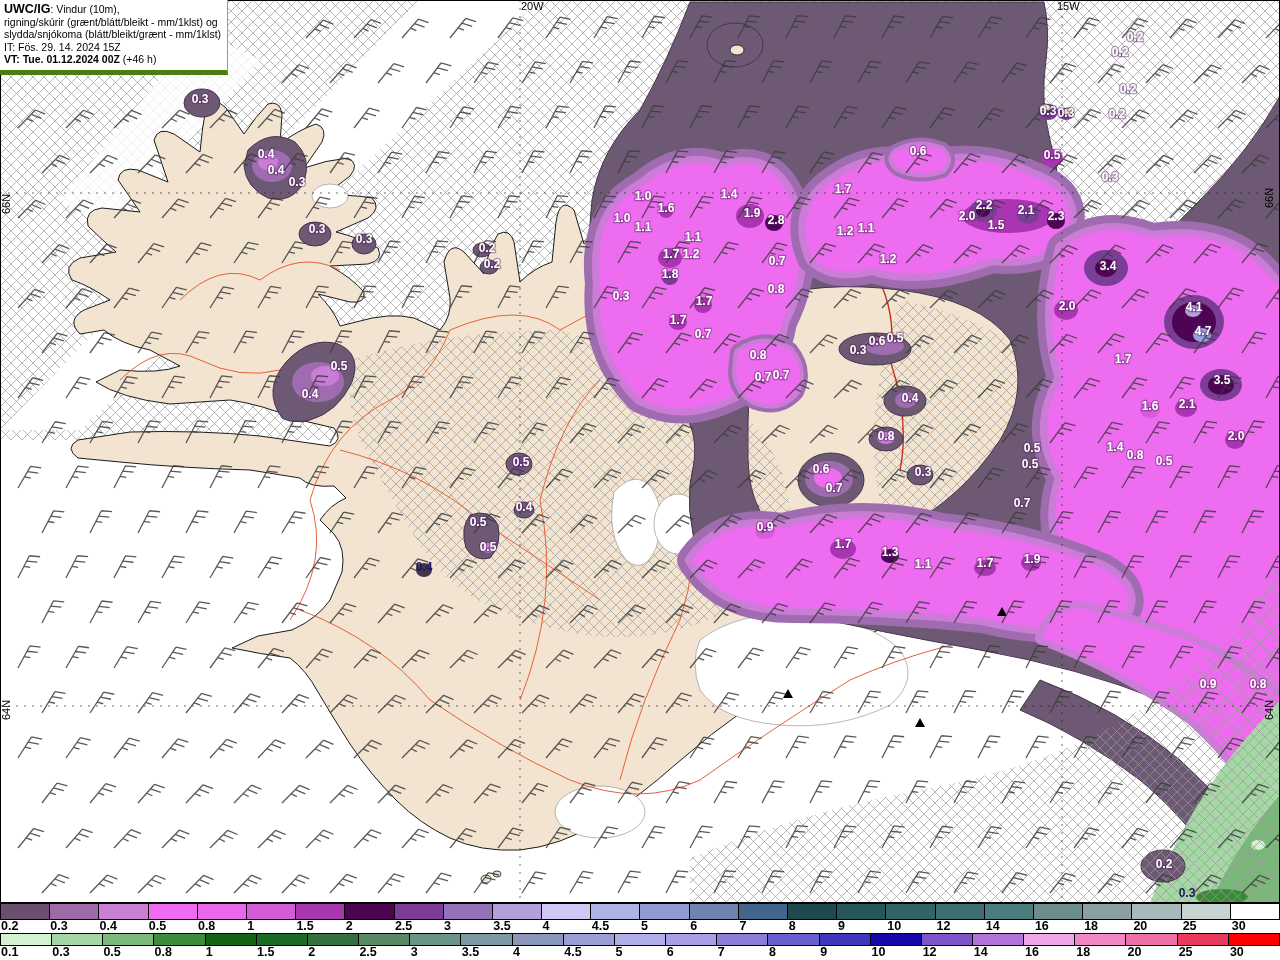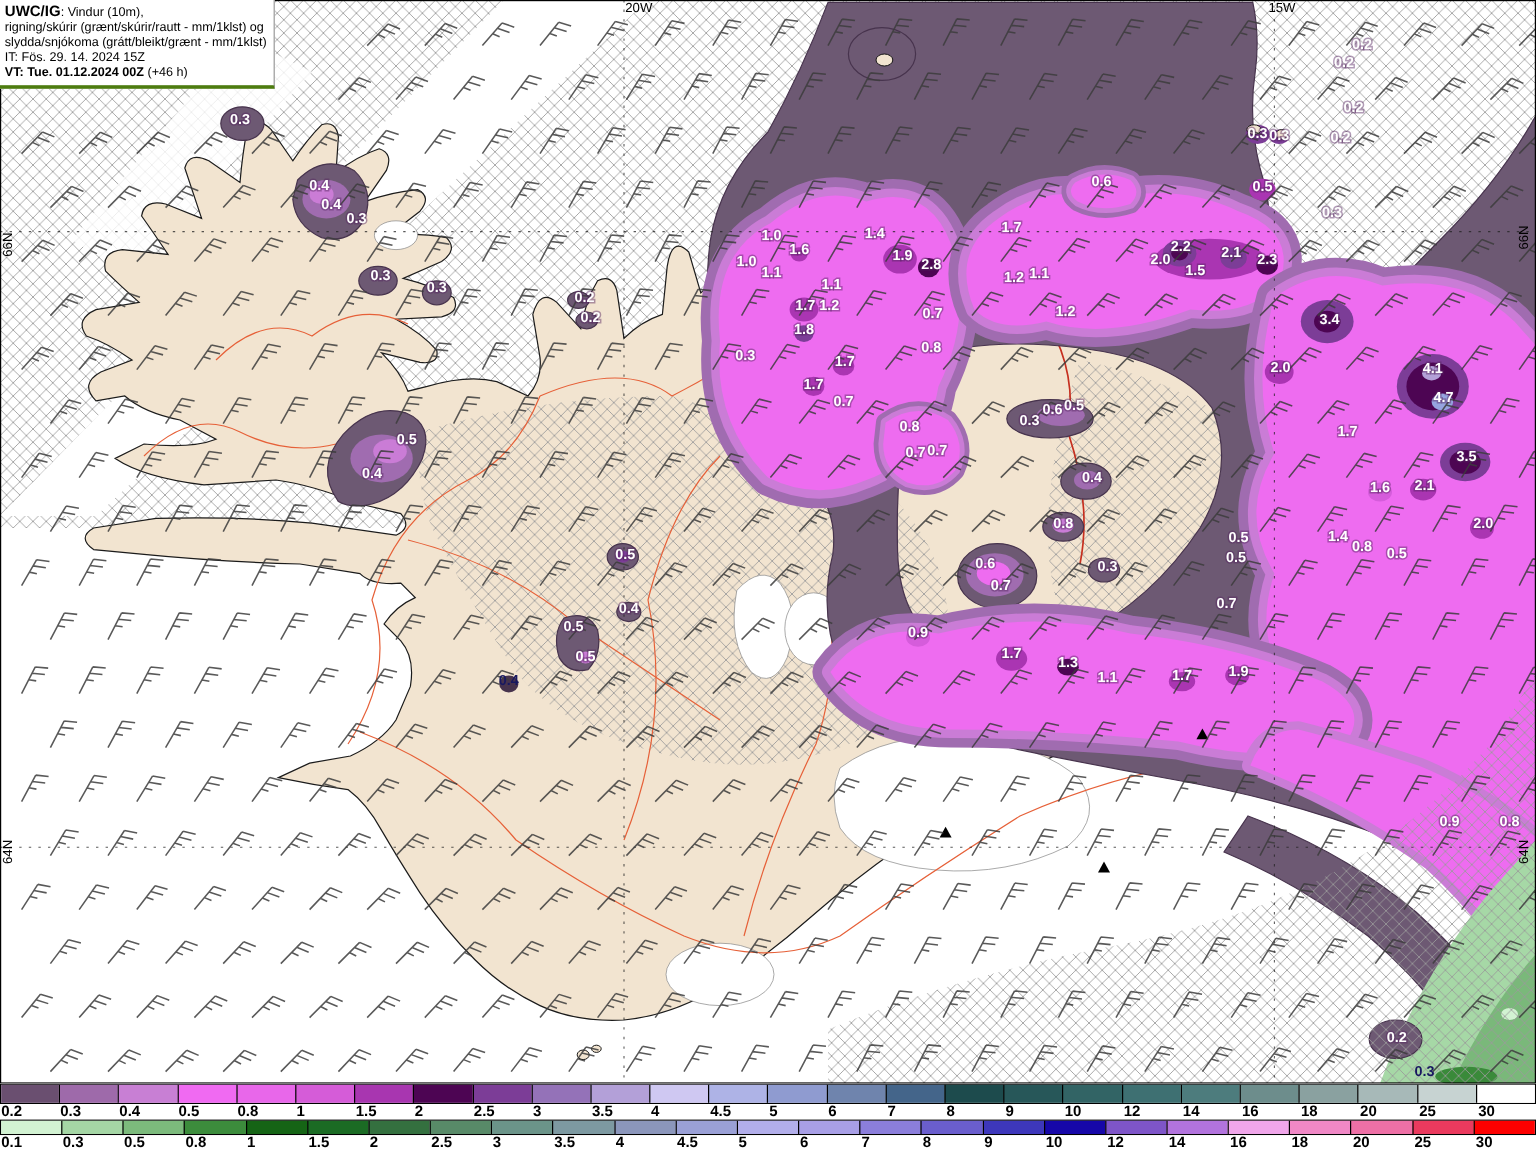--- a/index.html
+++ b/index.html
@@ -3,21 +3,21 @@
 <meta charset="utf-8">
 <style>
   html,body{margin:0;padding:0;background:#fff;}
   .screen{position:relative;width:1280px;height:960px;overflow:hidden;
           font-family:"Liberation Sans",sans-serif;background:#fff;}
   .mapwrap{position:absolute;left:0;top:0;width:1280px;height:903px;}
   svg{display:block;}
   
   .titlebox{position:absolute;left:0;top:0;z-index:6;background:#fff;
             padding:3px 6px 4px 4px;font-size:10.5px;line-height:12.5px;color:#000;
-            border-right:1px solid #999;border-bottom:3px solid #4d7c0f;white-space:nowrap;}
+            border-right:1px solid #999;border-bottom:5px solid #4d7c0f;white-space:nowrap;}
   .titlebox .b{font-weight:bold;}
   .titlebox .big{font-size:12.5px;}
   
   .legend{position:absolute;left:0;top:903px;width:1280px;height:57px;z-index:6;background:#fff;}
   .bar{display:flex;width:1280px;box-sizing:border-box;border:1px solid #000;}
   .bar .seg{flex:1;border-left:1px solid #000;}
   .bar .seg:first-child{border-left:none;}
   .bar1{height:17px;}
   .bar2{height:13px;}
   .labrow{display:flex;width:1280px;background:#fff;}
@@ -41,22 +41,22 @@
   .grat{stroke:#222;stroke-width:.9;stroke-dasharray:2 6;fill:none;opacity:.75;}
   .isl{fill:#f2e4d0;stroke:#111;stroke-width:.8;}
 </style>
 </head>
 <body>
 
 <div class="screen">
 
   <div class="titlebox">
     <div><span class="b big">UWC/IG</span><span>: Vindur (10m),</span></div>
-    <div>rigning/skúrir (grænt/skúrir/rautt - mm/1klst) og</div>
-    <div>slydda/snjókoma (grátt/bleikt/grænt - mm/1klst)</div>
+    <div>rigning/skúrir (grænt/blátt/bleikt - mm/1klst) og</div>
+    <div>slydda/snjókoma (blátt/bleikt/grænt - mm/1klst)</div>
     <div>IT: Fös. 29. 14. 2024 15Z</div>
     <div><span class="b">VT: Tue. 01.12.2024 00Z</span><span> (+46 h)</span></div>
   </div>
 
   <div class="mapwrap">
   <svg width="1280" height="903" viewBox="0 0 1280 903">
     <defs>
       <pattern id="hatch" width="11" height="11" patternUnits="userSpaceOnUse">
         <path d="M0,11 L11,0 M0,0 L11,11" stroke="#9a9a9a" stroke-width="0.7" fill="none"></path>
       </pattern>

